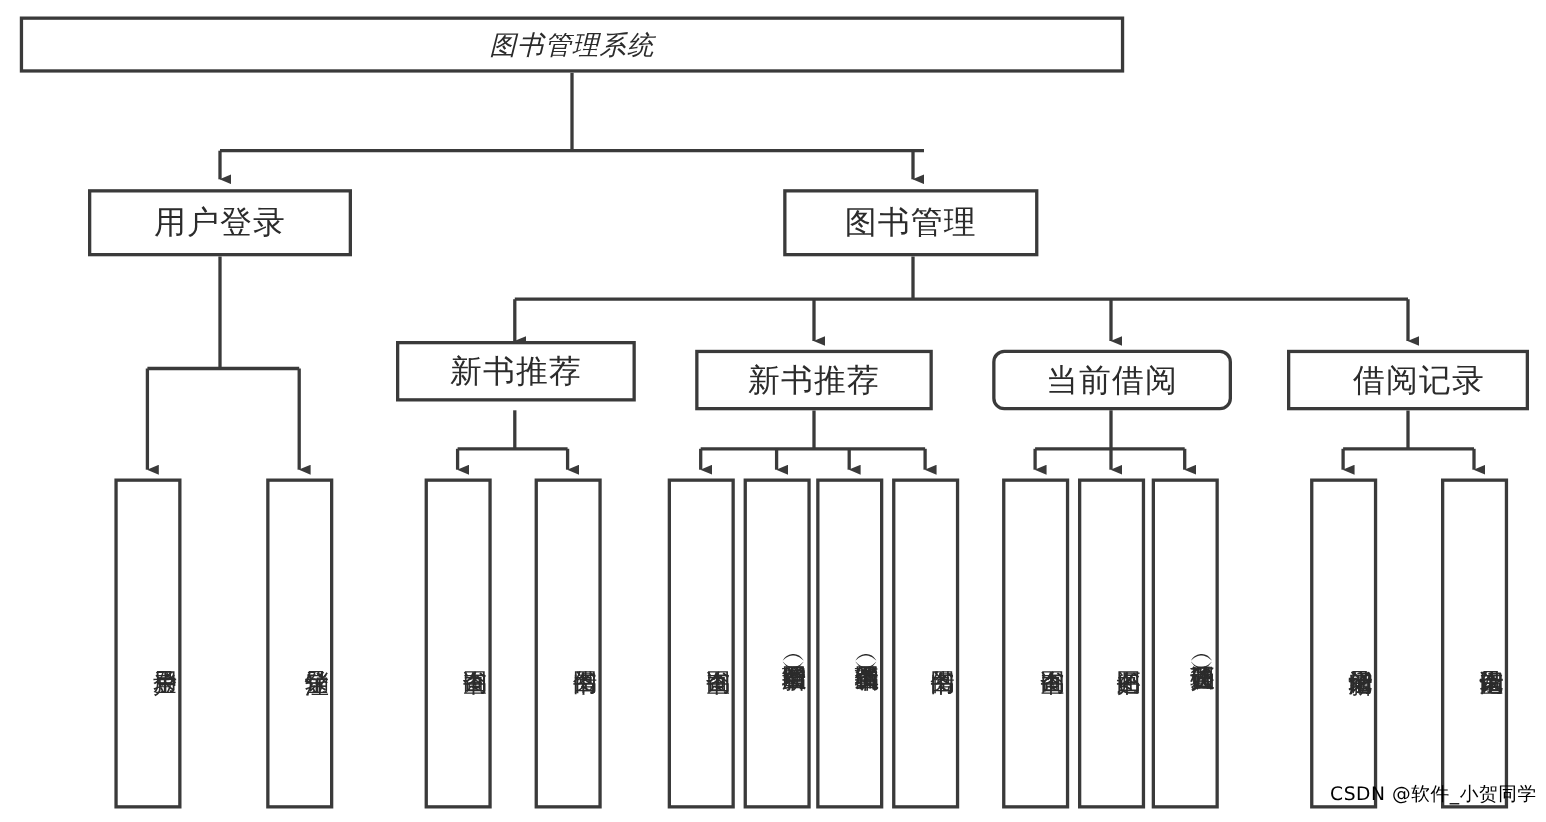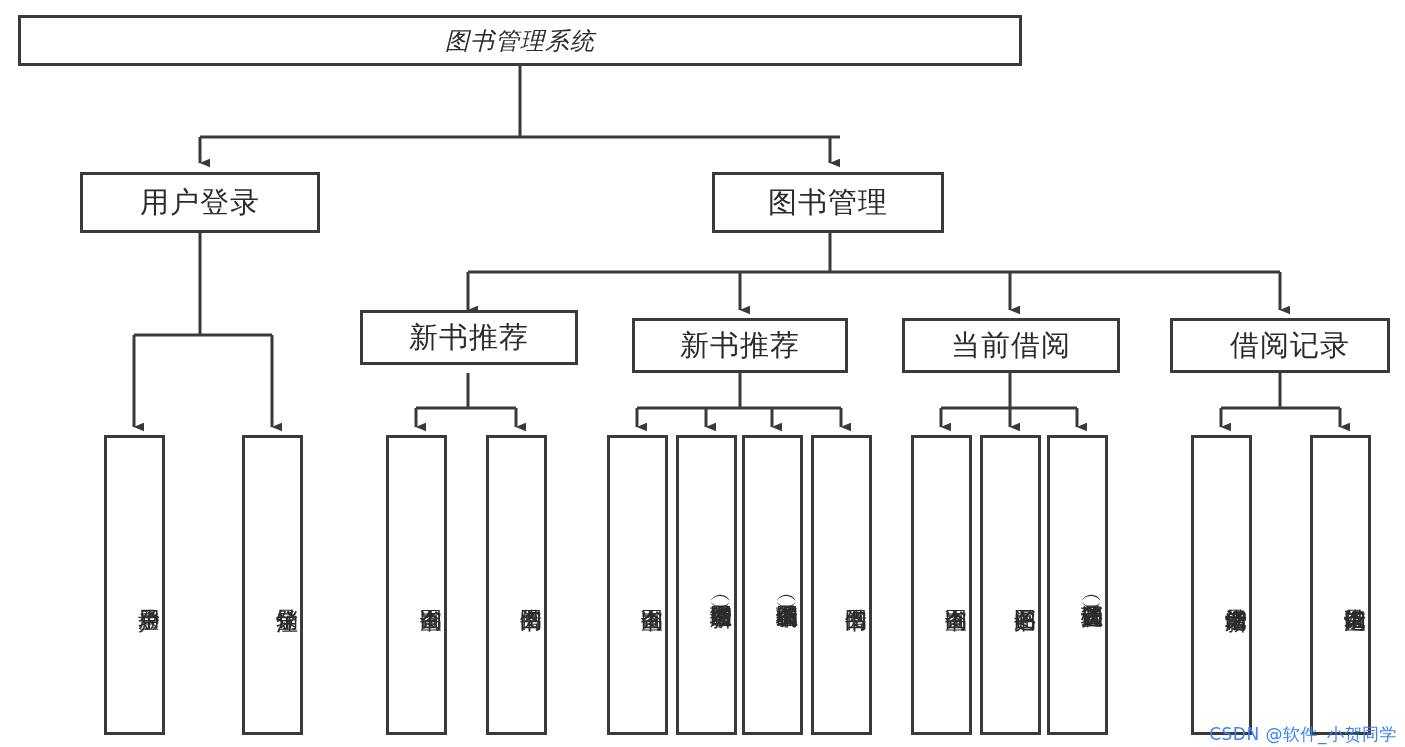--- a/index.html
+++ b/index.html
@@ -10,21 +10,21 @@
   .node{position:absolute;box-sizing:border-box;background:#ffffff;
         border:3px solid #3a3a3a;display:flex;align-items:center;
         justify-content:center;color:#2b2b2b;}
   .node.h{font-size:29px;letter-spacing:1px;}
   .node.leaf{font-size:22px;line-height:1.18;letter-spacing:0px;
              writing-mode:vertical-rl;text-orientation:upright;
              align-items:flex-start;justify-content:center;
              padding-top:14px;white-space:pre;}
   .node.leaf.tall{padding-top:6px;}
   #root{font-size:24px;}
-  .wm{position:absolute;right:8px;bottom:1px;font-size:17px;color:#3b82f6;
+  .wm{position:absolute;right:8px;bottom:14px;font-size:17px;color:#000000;
       letter-spacing:0.5px;white-space:nowrap;}
 </style>
 </head>
 <body>
 
 <div id="stage">
 
   <svg id="wires" viewBox="0 0 1405 747" xmlns="http://www.w3.org/2000/svg">
     <defs>
       <marker id="ah" markerWidth="9" markerHeight="11" refX="4.5" refY="10.4" orient="auto" markerUnits="userSpaceOnUse">
@@ -75,21 +75,21 @@
     </g>
   </svg>
 
   <div class="node h" id="root" style="left:18px;top:15px;width:1004px;height:51px;font-style:italic;">图书管理系统</div>
 
   <div class="node h" style="left:80px;top:172px;width:240px;height:61px;">用户登录</div>
   <div class="node h" style="left:712px;top:172px;width:232px;height:61px;">图书管理</div>
 
   <div class="node h" style="left:360px;top:310px;width:218px;height:55px;">新书推荐</div>
   <div class="node h" style="left:632px;top:318px;width:216px;height:55px;">新书推荐</div>
-  <div class="node h" style="left:902px;top:318px;width:218px;height:55px;">当前借阅</div>
+  <div class="node h" style="left:902px;top:318px;width:218px;height:55px;border-radius:11px;">当前借阅</div>
   <div class="node h" style="left:1170px;top:318px;width:220px;height:55px;padding-left:20px;">借阅记录</div>
 
   <div class="node leaf" style="left:104px;top:435px;width:61px;height:300px;">用户登录</div>
   <div class="node leaf" style="left:242px;top:435px;width:61px;height:300px;">注销登录</div>
 
   <div class="node leaf" style="left:386px;top:435px;width:61px;height:300px;">查询图书</div>
   <div class="node leaf" style="left:486px;top:435px;width:61px;height:300px;">借阅图书</div>
 
   <div class="node leaf" style="left:607px;top:435px;width:61px;height:300px;">查询图书</div>
   <div class="node leaf tall" style="left:676px;top:435px;width:61px;height:300px;">新增图书（管理员）</div>

